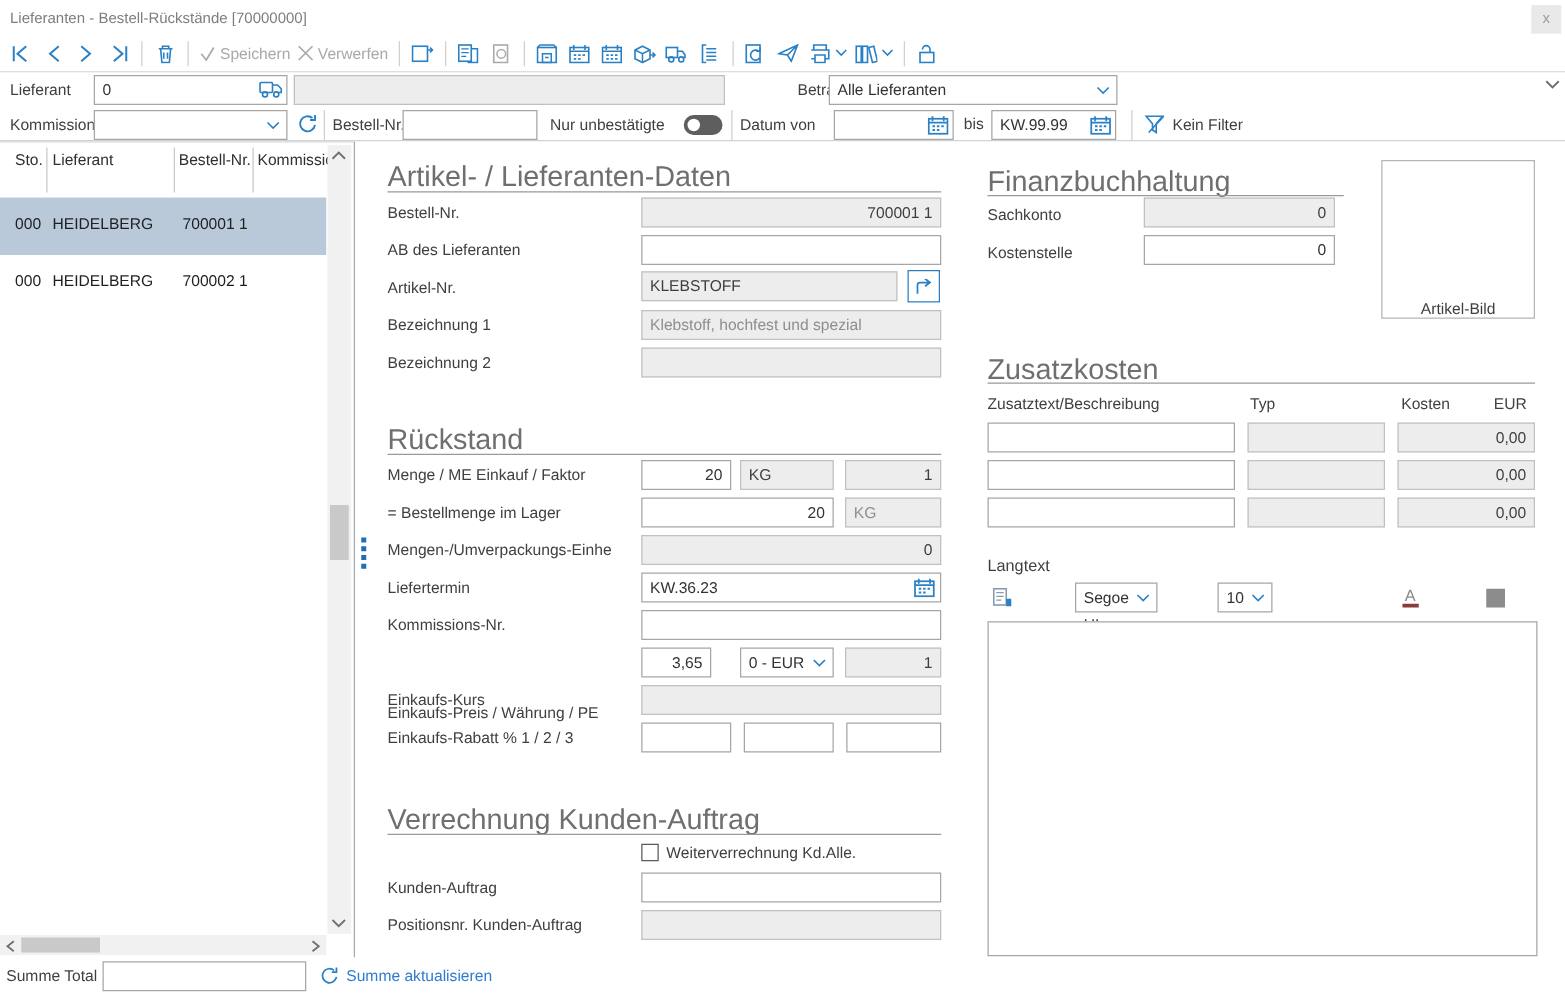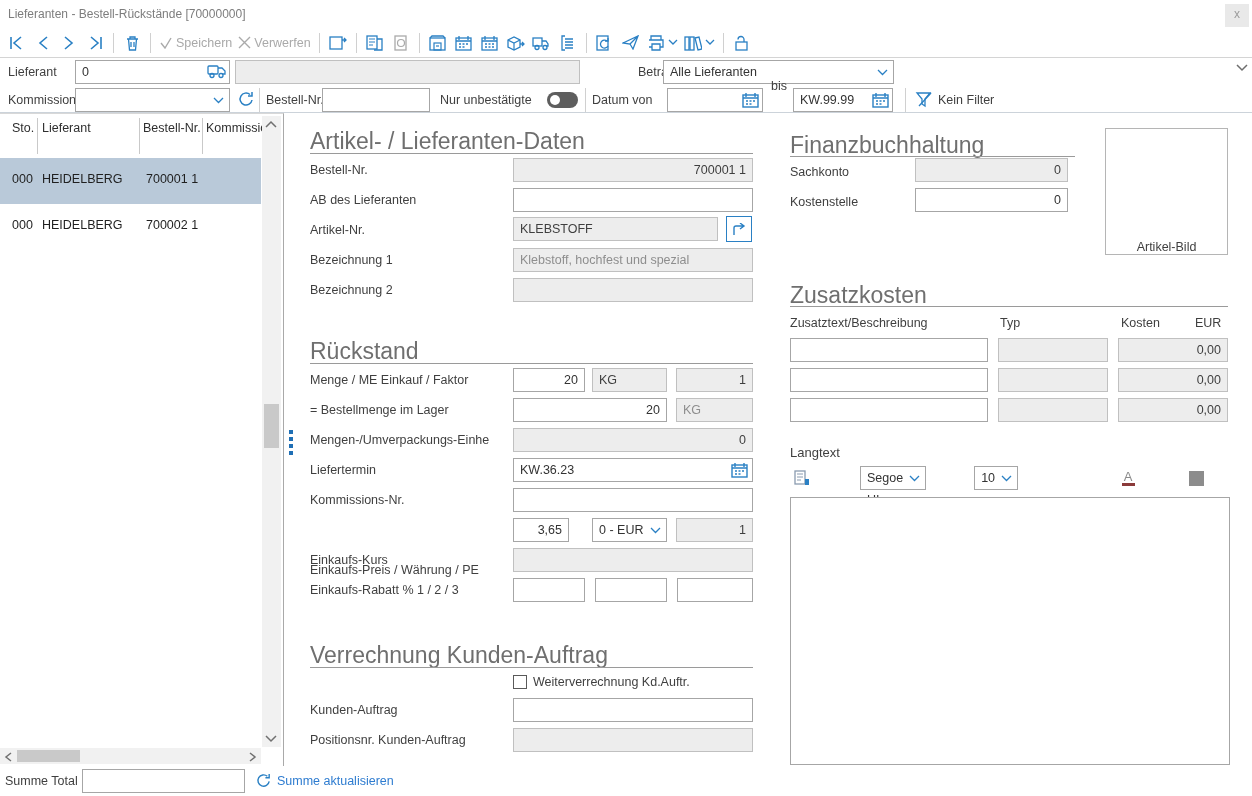--- a/index.html
+++ b/index.html
@@ -279,21 +279,21 @@
         <div class="knob"></div>
       </div>
     <div class="vsep" style="left:585px;top:30px;"></div>
     <div class="flabel" style="left:592px;top:30px;">Datum von</div>
     <input class="inp" style="left: 667px; top: 30px; width: 96px; padding-right: 24px;" value="">
     <svg class="iconin" style="left:742px;top:34px;" width="17" height="16" viewBox="0 0 17 16">
         <rect x="1" y="3" width="15" height="12" fill="none" class="blue" stroke-width="1.4"></rect>
         <path d="M4 1v4M13 1v4M1 6h15" class="blue" stroke-width="1.4"></path>
         <path d="M4 9h2M7.5 9h2M11 9h2M4 12h2M7.5 12h2" class="blue" stroke-width="1.5"></path>
       </svg>
-    <div class="flabel" style="left:771px;top:16px;">bis</div>
+    <div class="flabel" style="left:771px;top:29px;">bis</div>
     <input class="inp" style="left: 793px; top: 30px; width: 100px; padding-right: 24px;" value="KW.99.99">
     <svg class="iconin" style="left:872px;top:34px;" width="17" height="16" viewBox="0 0 17 16">
         <rect x="1" y="3" width="15" height="12" fill="none" class="blue" stroke-width="1.4"></rect>
         <path d="M4 1v4M13 1v4M1 6h15" class="blue" stroke-width="1.4"></path>
         <path d="M4 9h2M7.5 9h2M11 9h2M4 12h2M7.5 12h2" class="blue" stroke-width="1.5"></path>
       </svg>
     <div class="vsep" style="left:905px;top:30px;"></div>
     <svg style="position:absolute;left:915px;top:33px;" width="18" height="17" viewBox="0 0 18 17">
         <path d="M2 2h13l-5 6v7l-3-2V8z" fill="none" class="blue" stroke-width="1.3"></path>
         <path d="M16 2L4 15" class="blue" stroke-width="1.3"></path>
@@ -414,21 +414,21 @@
 
     <div class="lbl" style="left:0;top:453px;width:198px;">Einkaufs-Rabatt % 1 / 2 / 3</div>
     <input class="inp" style="left: 203px; top: 453px; width: 72px;" value="">
     <input class="inp" style="left: 285px; top: 453px; width: 72px;" value="">
     <input class="inp" style="left: 367px; top: 453px; width: 76px;" value="">
 
     <div class="sechdr" style="left:0;top:517px;">Verrechnung Kunden-Auftrag</div>
     <div class="secline" style="left:0;top:542px;width:443px;"></div>
 
     <div class="cb" style="left:203px;top:550px;"></div>
-    <div class="lbl" style="left:223px;top:545px;">Weiterverrechnung Kd.Auftr.</div>
+    <div class="lbl" style="left:223px;top:545px;">Weiterverrechnung Kd.Alle.</div>
 
     <div class="lbl" style="left:0;top:573px;width:198px;">Kunden-Auftrag</div>
     <input class="inp" style="left: 203px; top: 573px; width: 240px;" value="">
 
     <div class="lbl" style="left:0;top:603px;width:198px;">Positionsnr. Kunden-Auftrag</div>
     <div class="cell gfield" style="left:203px;top:603px;width:240px;"></div>
   </div>
 
   <div class="col" style="left:790px;top:125px;width:440px;height:641px;">
     <div class="sechdr" style="left:0;top:7px;">Finanzbuchhaltung</div>

